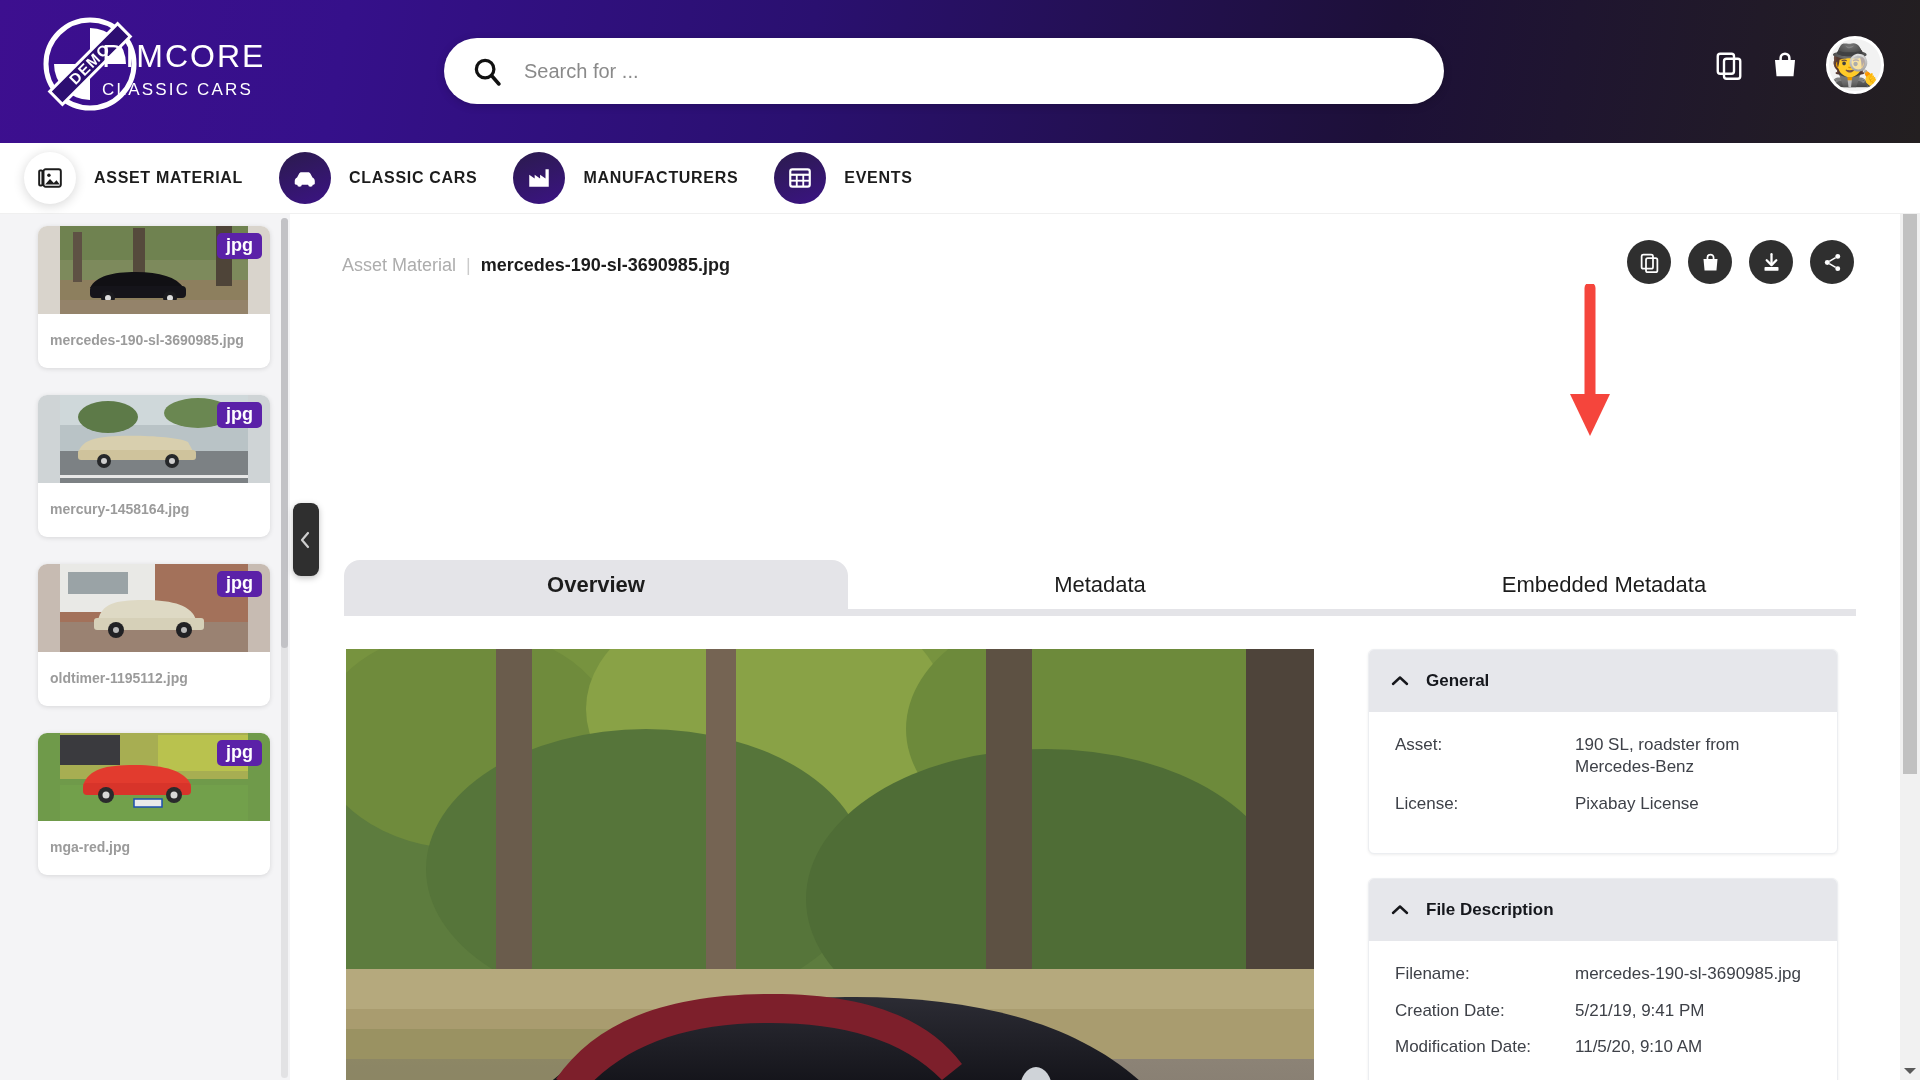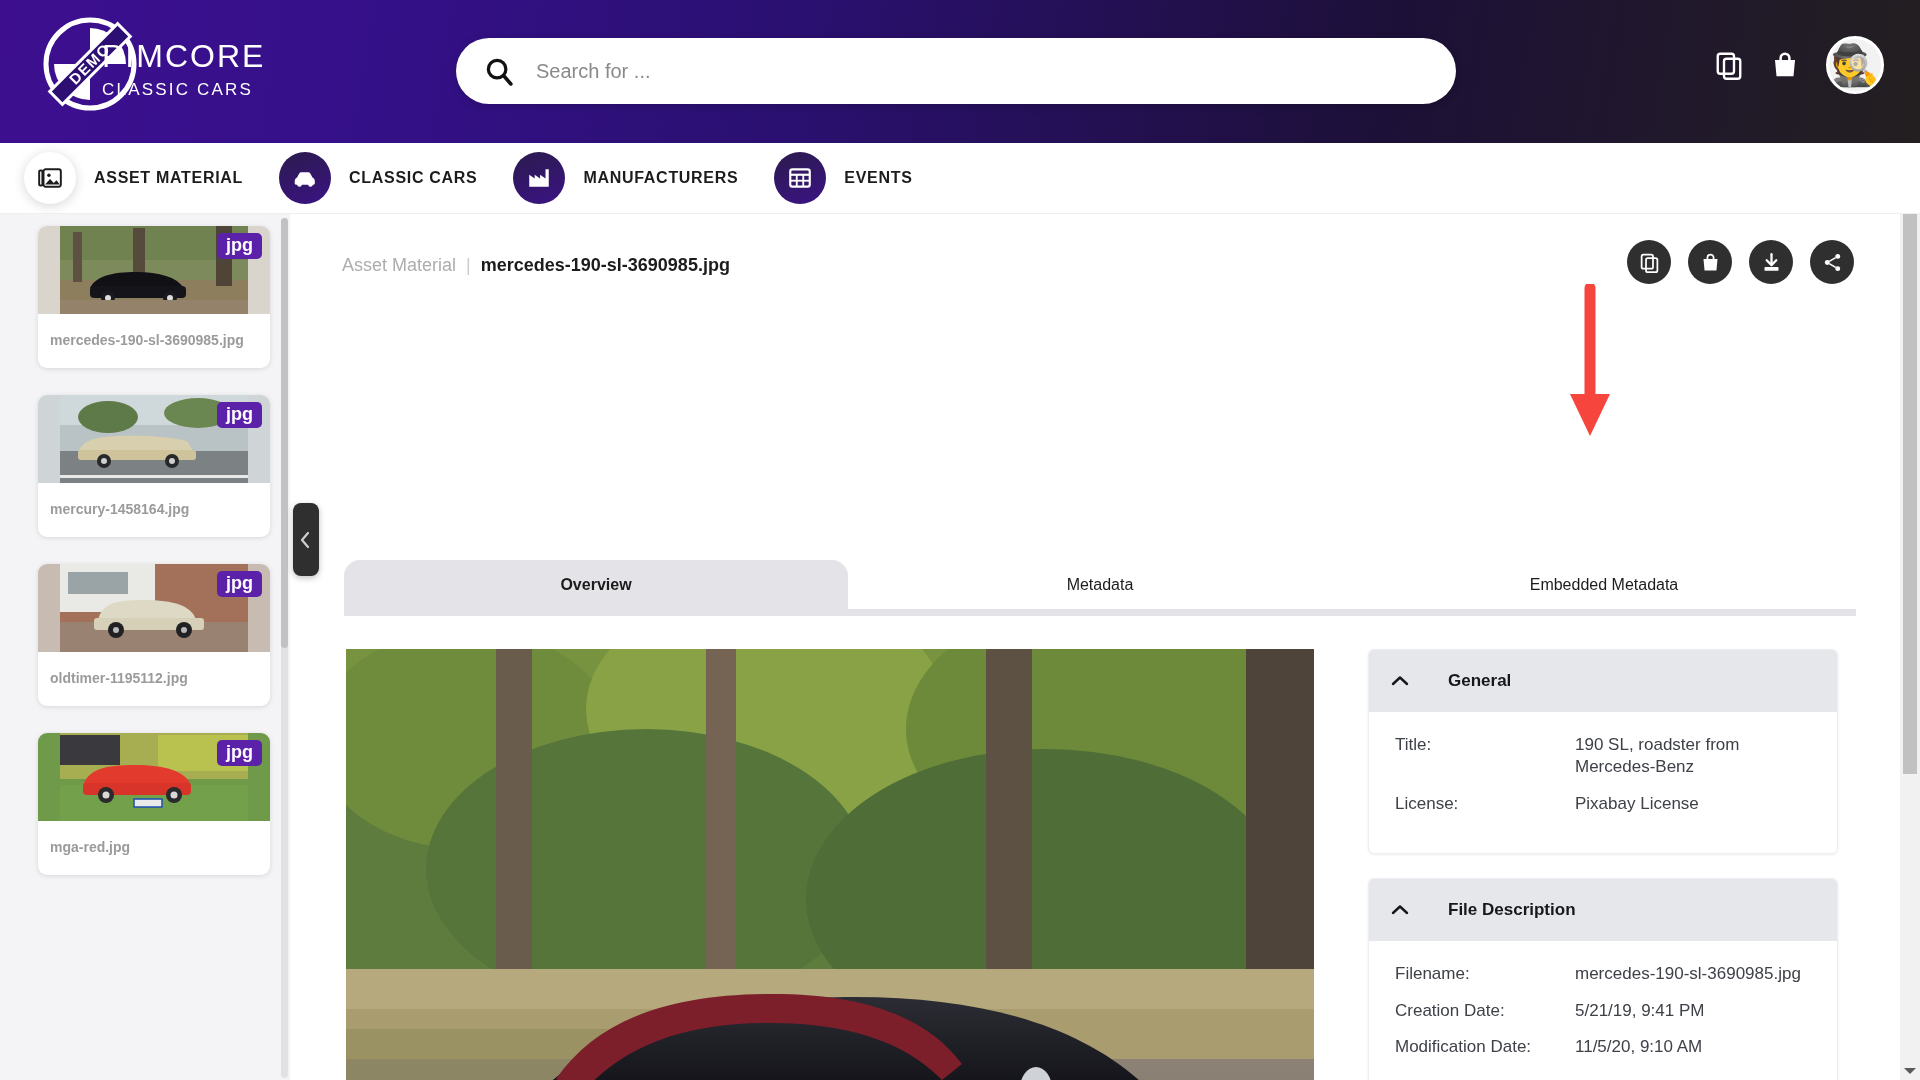--- a/index.html
+++ b/index.html
@@ -21,21 +21,21 @@
   }
   .logo-mark { position:absolute; left:18px; top:10px; width:100px; height:100px; }
   .logo-text {
     position:absolute; left:80px; top:36px; color:#fff;
     letter-spacing: 1px;
   }
   .logo-pim { font-size: 32px; font-weight: 400; letter-spacing: 2px; line-height: 1; }
   .logo-sub { font-size: 17px; font-weight: 400; letter-spacing: 2.2px; margin-top: 8px; }
 
   .search-box {
-    position: absolute; left: 456px; top: 38px; width: 1000px; height: 66px;
+    position: absolute; left: 444px; top: 38px; width: 1000px; height: 66px;
     background: #fff; border-radius: 34px; display: flex; align-items: center;
     padding: 0 28px; box-shadow: 0 2px 8px rgba(0,0,0,.18);
   }
   .search-ico { width: 30px; height: 30px; flex: none; margin-right: 22px; }
   .search-input {
     border: none; outline: none; font-size: 20px; color: #3a3a3a;
     font-family: "Liberation Sans", sans-serif; width: 100%; background: transparent;
   }
   .search-input::placeholder { color: #8a8a8a; }
 
@@ -121,42 +121,42 @@
     width: 44px; height: 44px; border-radius: 50%; background: #2f2f2f;
     display: flex; align-items: center; justify-content: center; cursor: pointer;
   }
 
   .tabs {
     position: absolute; left: 34px; top: 346px; width: 1512px; height: 56px;
     border-bottom: 7px solid #e4e4e8; display: flex;
   }
   .tab {
     flex: 1; display: flex; align-items: center; justify-content: center;
-    font-size: 16px; color: #1c1c1c; cursor: pointer; position: relative;
+    font-size: 22px; color: #1c1c1c; cursor: pointer; position: relative;
   }
   .tab.active {
     background: #e4e4e8; border-radius: 16px 16px 0 0; font-weight: 700;
   }
 
   .content { position: absolute; left: 0; top: 420px; width: 1592px; height: 660px; }
 
   .preview {
     position: absolute; left: 36px; top: 15px; width: 968px; height: 645px;
     overflow: hidden; background: #eee;
   }
 
   
   .panels { position: absolute; left: 1058px; top: 15px; width: 470px; }
   .panel {
     background: #fff; border: 1px solid #eceef1; border-radius: 6px;
     box-shadow: 0 1px 3px rgba(0,0,0,.07); margin-bottom: 24px; overflow: hidden;
   }
   .panel-head {
     background: #e6e7eb; height: 62px; display: flex; align-items: center;
-    padding-left: 22px; gap: 39px;
+    padding-left: 22px; gap: 17px;
   }
   .panel-title { font-size: 17px; font-weight: 700; color: #16181d; }
   .panel-body { padding: 22px 26px 24px 26px; }
   .prow { display: flex; margin-bottom: 14px; align-items: flex-start; }
   .plabel { width: 180px; flex: none; font-size: 17px; color: #3e4148; line-height: 1.32; }
   .pvalue { font-size: 17px; color: #3e4148; line-height: 1.32; }
 
   
   .annot-arrow { position: absolute; left: 1568px; top: 284px; z-index: 50; pointer-events: none; }
 
@@ -484,21 +484,21 @@
 
       <div class="panel">
         <div class="panel-head">
           <svg width="18" height="12" viewBox="0 0 18 12">
             <polyline points="2,9 9,2.5 16,9" fill="none" stroke="#17181c" stroke-width="2.4" stroke-linecap="round" stroke-linejoin="round"></polyline>
           </svg>
           <span class="panel-title">General</span>
         </div>
         <div class="panel-body">
           <div class="prow">
-            <div class="plabel">Title:</div>
+            <div class="plabel">Asset:</div>
             <div class="pvalue">190 SL, roadster from Mercedes-Benz</div>
           </div>
           <div class="prow">
             <div class="plabel">License:</div>
             <div class="pvalue">Pixabay License</div>
           </div>
         </div>
       </div>
 
       <div class="panel">

